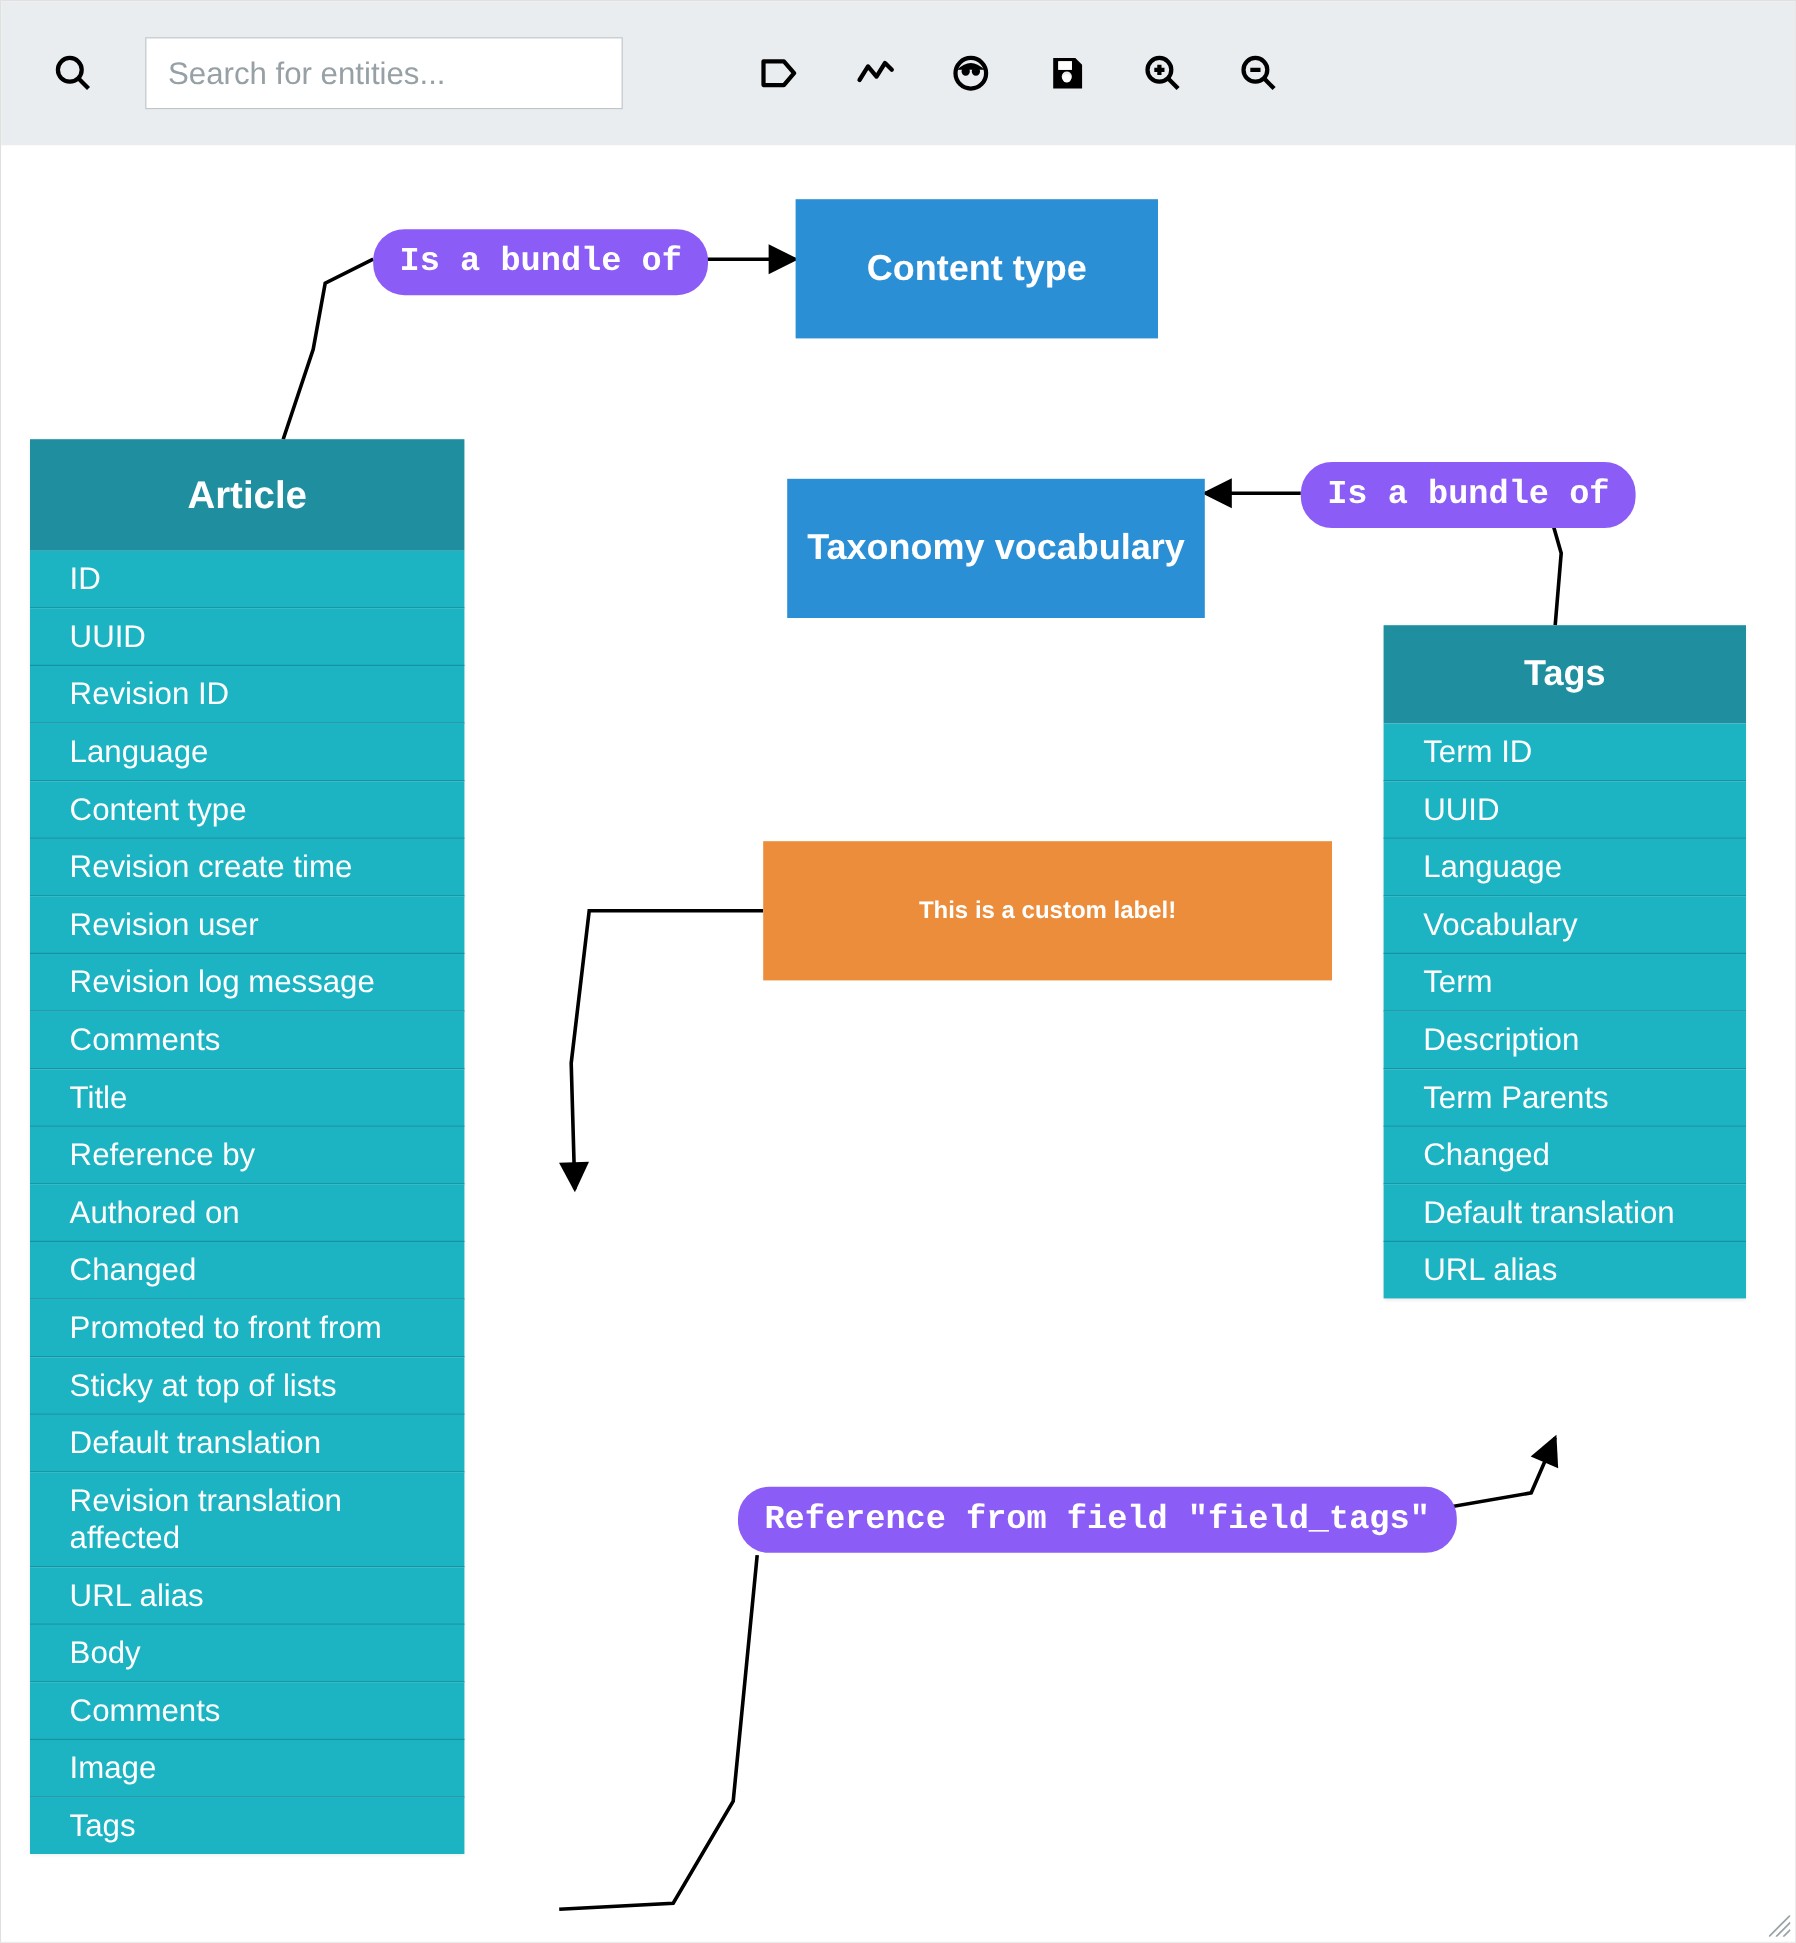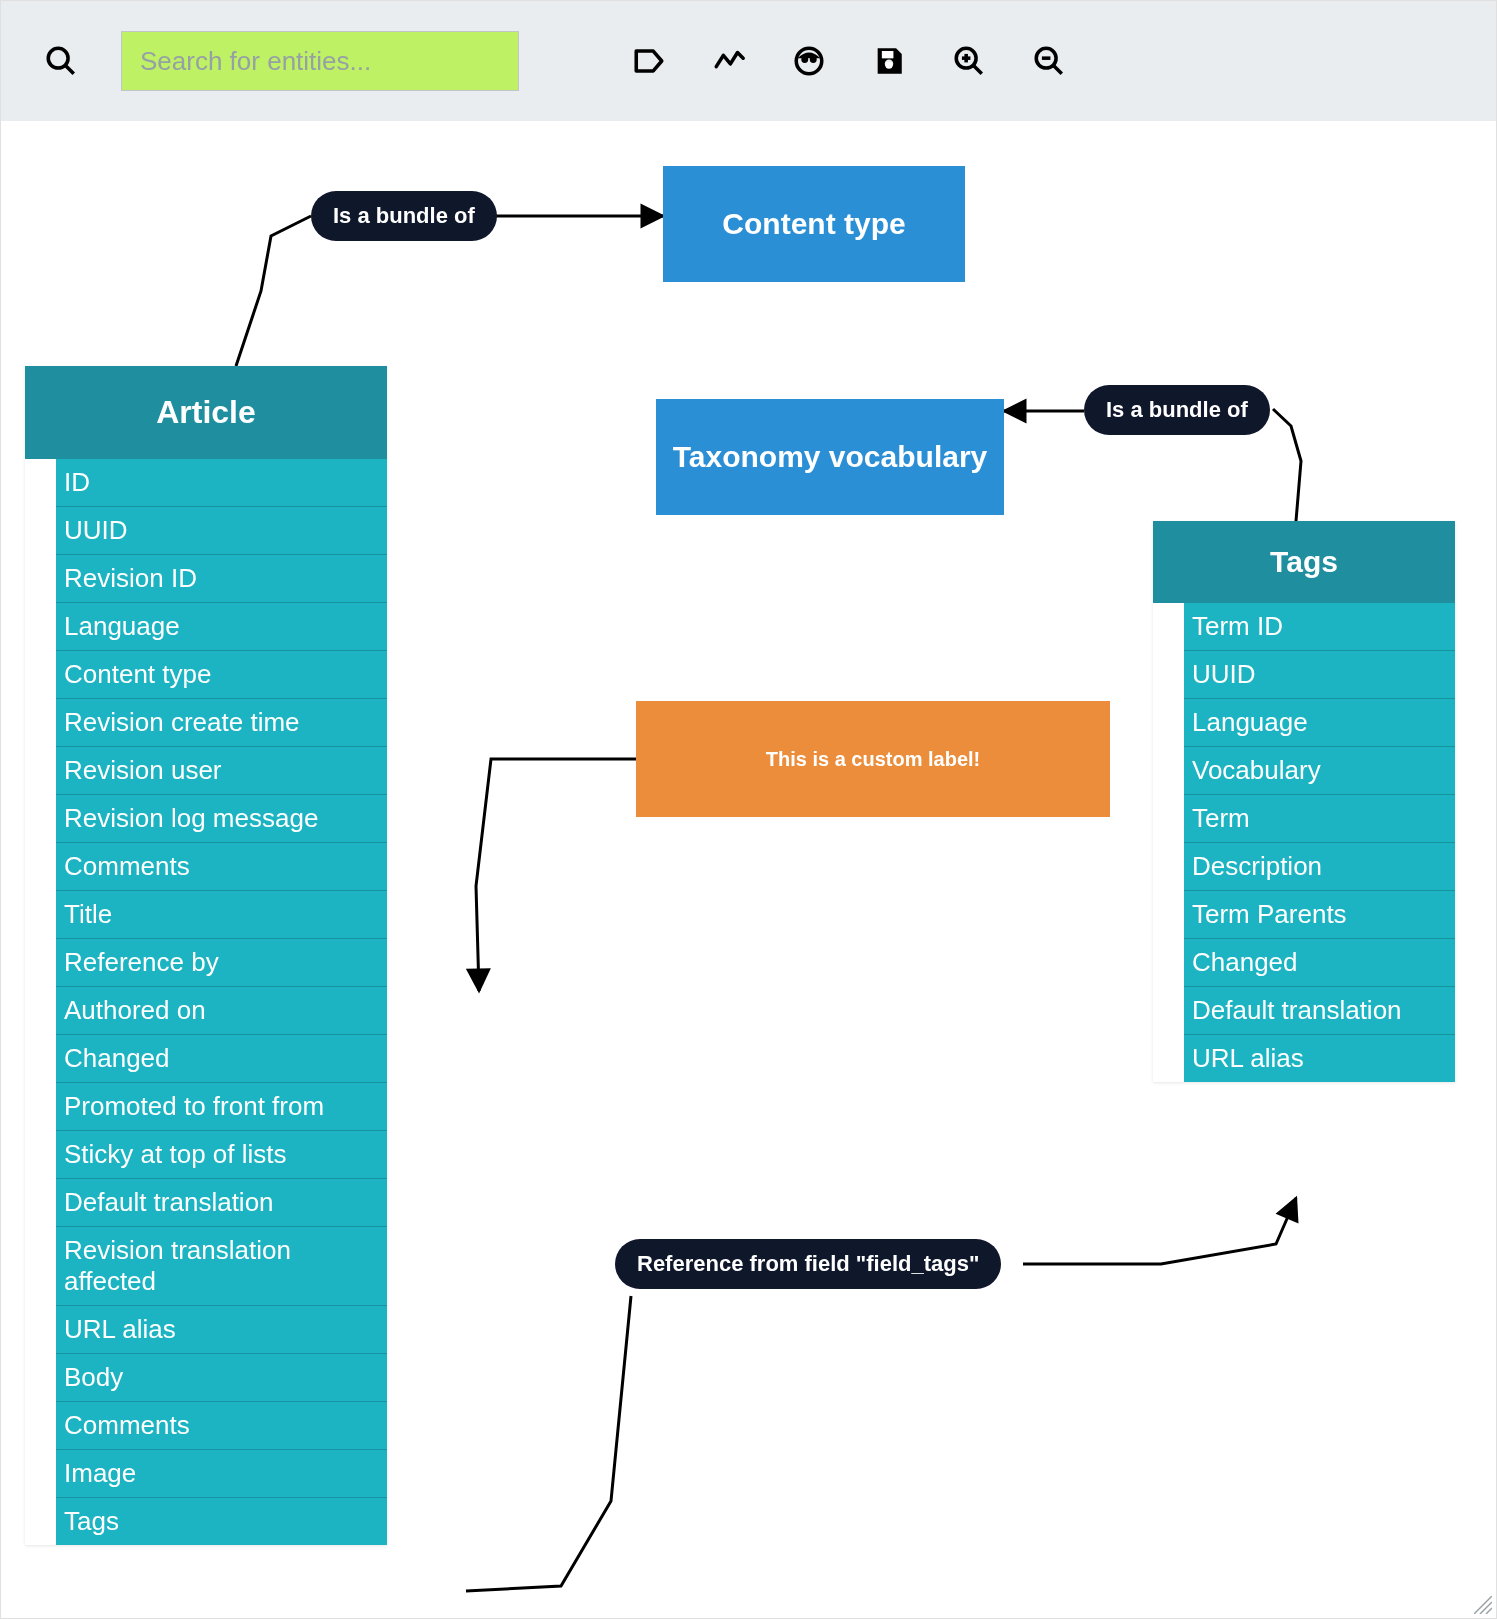--- a/index.html
+++ b/index.html
@@ -30,21 +30,21 @@
     display: flex;
     align-items: center;
     justify-content: center;
     cursor: pointer;
   }
   .tb-icon svg { width: 34px; height: 34px; }
   .search-box {
     width: 360px;
     height: 58px;
     border: 1px solid #bfc5c9;
-    background: #bef264;
+    background: #ffffff;
     font-size: 26px;
     padding: 0 18px;
     color: #333;
   }
   .search-box::placeholder { color: #96a0a5; }
   .canvas {
     position: absolute;
     top: 120px; left: 0; right: 0; bottom: 0;
     background: #fff;
   }
@@ -58,23 +58,22 @@
     color: #fff;
     font-size: 32px;
     font-weight: 700;
     text-align: center;
     padding: 28px 10px;
   }
   .entity-field {
     background: #1cb4c2;
     color: #fff;
     font-size: 26px;
-    padding: 8px 8px;
+    padding: 8px 33px;
     border-bottom: 1.5px solid #16939f;
-    margin-left: 31px;
   }
   .entity-field:last-child { border-bottom: none; }
   .tags-box { width: 302px; }
   .tags-box .entity-header { font-size: 30px; padding: 24px 10px; }
   .blue-box {
     position: absolute;
     background: #2b8fd6;
     color: #fff;
     font-size: 30px;
     font-weight: 700;
@@ -90,27 +89,28 @@
     color: #fff;
     font-size: 20px;
     font-weight: 700;
     display: flex;
     align-items: center;
     justify-content: center;
     padding: 0 30px;
   }
   .pill {
     position: absolute;
-    background: #0f172a;
-    color: #fff;
-    font-size: 22px;
+    background: #8b5cf6;
+    color: #fff;
+    font-size: 28px;
     font-weight: 700;
     border-radius: 26px;
     padding: 12px 22px;
     white-space: nowrap;
+    font-family: Liberation Mono, monospace;
   }
   svg.edges {
     position: absolute;
     top: 0; left: 0;
     width: 100%;
     height: 100%;
     pointer-events: none;
   }
   .resize-grip {
     position: absolute;

